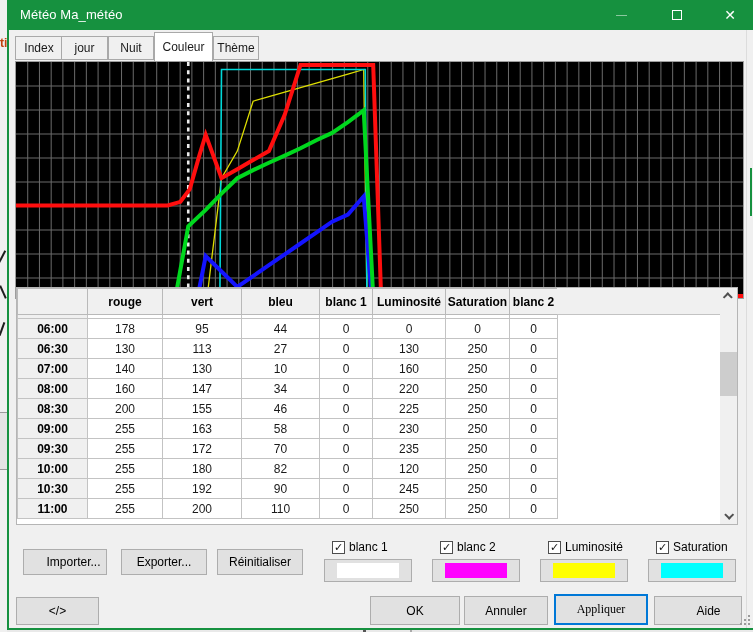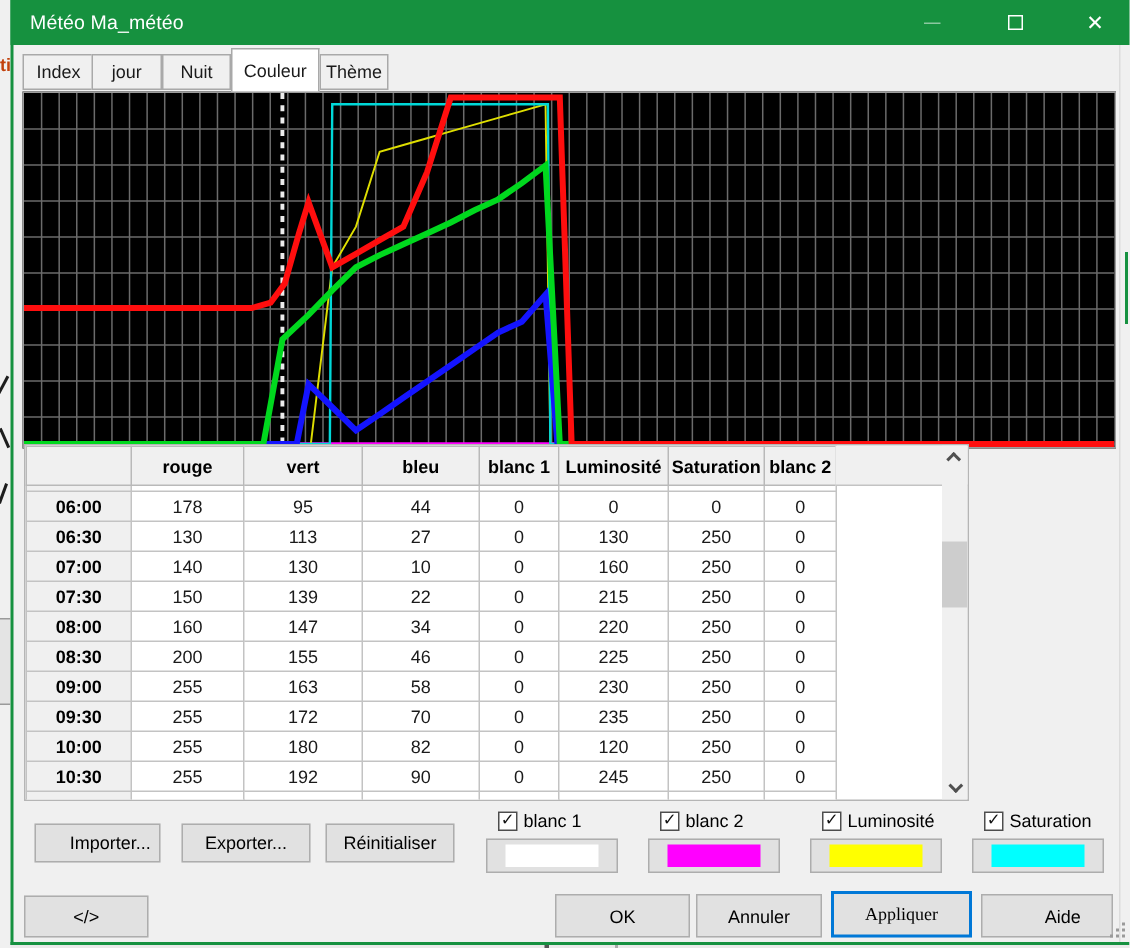--- a/index.html
+++ b/index.html
@@ -32,21 +32,21 @@
   
   .tab { position:absolute; top:36px; height:24px; background:#f0f0f0; border:1px solid #a9a9a9;
          font-size:12px; color:#1a1a1a; display:flex; align-items:center; justify-content:center; }
   .tab.active { top:32px; height:29px; background:#fff; border-bottom:none; z-index:3; }
 
   
   .chart-panel { position:absolute; left:6px; top:61px; width:729px; height:238px; background:#000; border:1px solid #9d9d9d; }
   .chart-panel svg { display:block; width:727px; height:236px; }
 
   
-  .grid-wrap { position:absolute; left:7px; top:296px; width:630px; height:238px; background:#fff; border:1px solid #b5b5b5; overflow:hidden; }
+  .grid-wrap { position:absolute; left:7px; top:287px; width:722px; height:238px; background:#fff; border:1px solid #b5b5b5; overflow:hidden; }
   table.grid { border-collapse:collapse; table-layout:fixed; }
   table.grid th, table.grid td { border:1px solid #c3c3c3; font-size:12px; text-align:center; overflow:hidden; white-space:nowrap; }
   table.grid thead th { background:#f0f0f0; font-weight:700; height:26px; border-color:#b9b9b9; }
   table.grid td { background:#fff; color:#1a1a1a; height:20px; font-weight:400; }
   table.grid td.time { background:#f0f0f0; font-weight:700; color:#000; }
   table.grid tr.sliver td { height:4px; }
   .hdr-filler { position:absolute; left:540px; top:0; width:163px; height:27px; background:#f0f0f0; border-bottom:1px solid #c3c3c3; }
 
   
   .vscroll { position:absolute; right:0; top:0; width:17px; height:236px; background:#f0f0f0; }
@@ -253,30 +253,20 @@
             <td class="time">07:00</td>
             <td>140</td>
             <td>130</td>
             <td>10</td>
             <td>0</td>
             <td>160</td>
             <td>250</td>
             <td>0</td>
           </tr>
           <tr>
-            <td class="time">07:30</td>
-            <td>150</td>
-            <td>139</td>
-            <td>22</td>
-            <td>0</td>
-            <td>215</td>
-            <td>250</td>
-            <td>0</td>
-          </tr>
-          <tr>
             <td class="time">08:00</td>
             <td>160</td>
             <td>147</td>
             <td>34</td>
             <td>0</td>
             <td>220</td>
             <td>250</td>
             <td>0</td>
           </tr>
           <tr>

